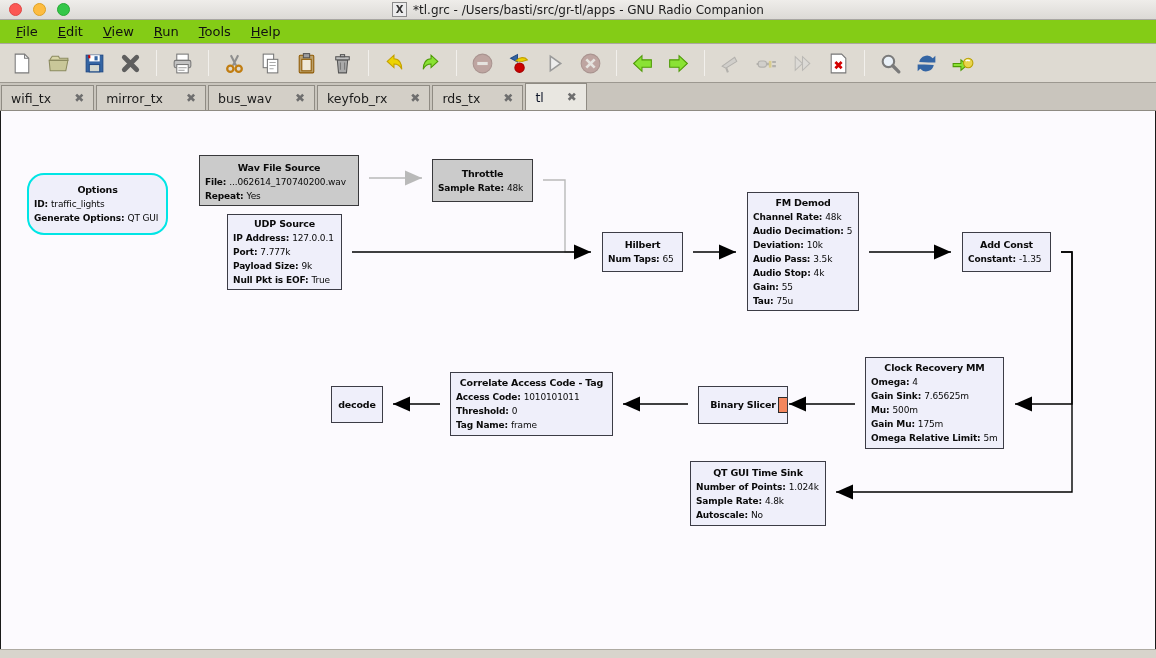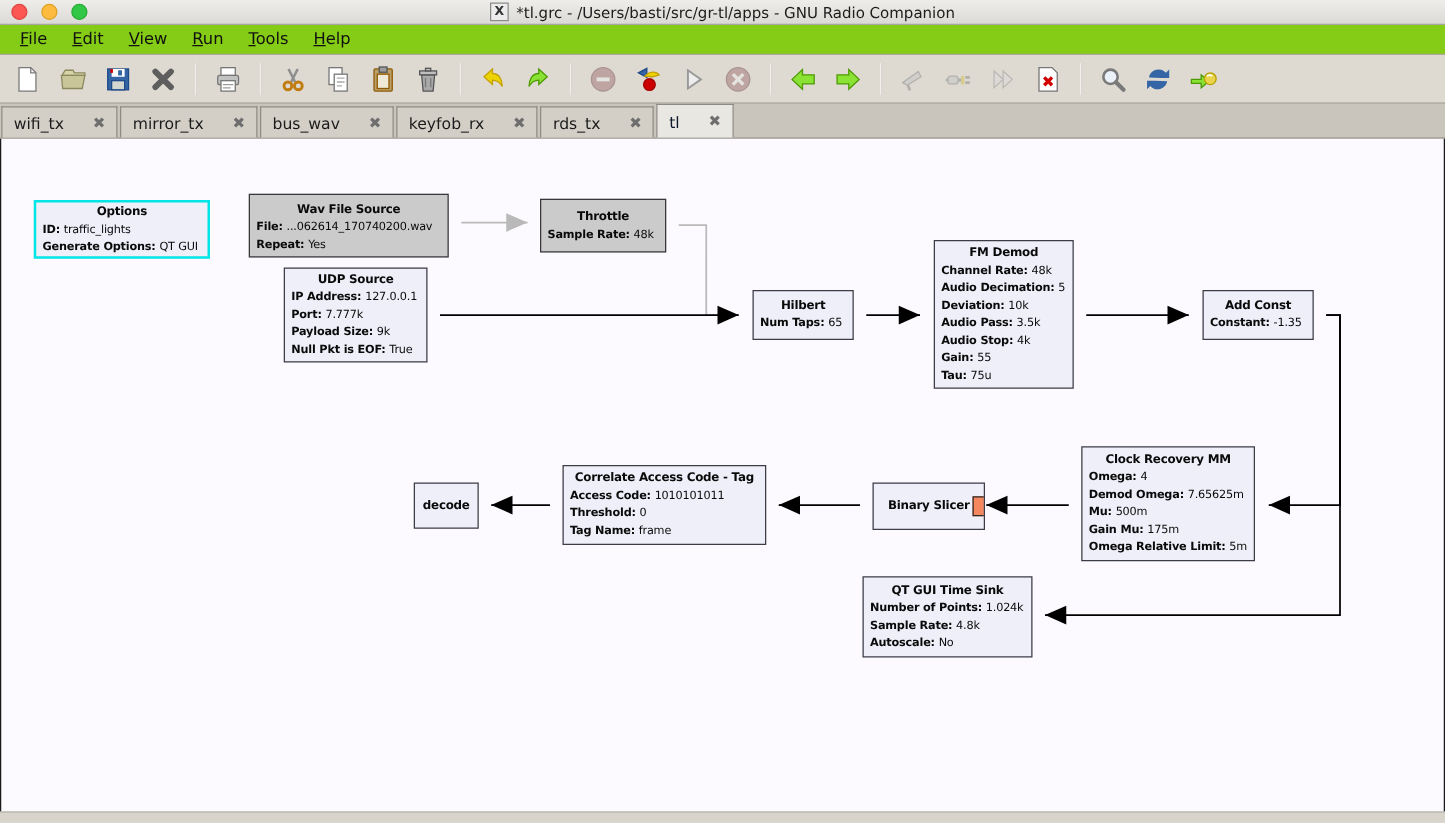--- a/index.html
+++ b/index.html
@@ -275,21 +275,21 @@
       <polygon points="1014,293 1031,285.5 1031,300.5" fill="#000000"></polygon>
       <polyline points="1060,141 1071,141 1071,381 835,381" fill="none" stroke="#000000" stroke-width="1.4"></polyline>
       <polygon points="835,381 852,373.5 852,388.5" fill="#000000"></polygon>
       <polyline points="854,293 788,293" fill="none" stroke="#000000" stroke-width="1.4"></polyline>
       <polygon points="788,293 805,285.5 805,300.5" fill="#000000"></polygon>
       <polyline points="687,293 622,293" fill="none" stroke="#000000" stroke-width="1.4"></polyline>
       <polygon points="622,293 639,285.5 639,300.5" fill="#000000"></polygon>
       <polyline points="439,293 392,293" fill="none" stroke="#000000" stroke-width="1.4"></polyline>
       <polygon points="392,293 409,285.5 409,300.5" fill="#000000"></polygon>
     </svg>
-<div class="block selected" style="left: 26px; top: 49px; width: 141px; height: 47px;">
+<div class="block selected" style="left: 26px; top: 62px; width: 141px; height: 62px; border-radius: 17px;">
       <div class="block-title">Options</div>
       <div class="block-param"><b>ID: </b>traffic_lights</div>
       <div class="block-param"><b>Generate Options: </b>QT GUI</div>
     </div>
     <div class="block disabled" style="left: 198px; top: 44px; width: 160px; height: 51px; justify-content: flex-end;">
       <div class="block-title">Wav File Source</div>
       <div class="block-param"><b>File: </b>...062614_170740200.wav</div>
       <div class="block-param"><b>Repeat: </b>Yes</div>
       <div class="port" style="background: rgb(244, 135, 94); top: 14px; left: 158px;"></div>
     </div>
@@ -323,21 +323,21 @@
       <div class="port" style="background: rgb(244, 135, 94); top: 51px; left: 110px;"></div>
     </div>
     <div class="block enabled" style="left: 961px; top: 121px; width: 89px; height: 40px;">
       <div class="block-title">Add Const</div>
       <div class="block-param"><b>Constant: </b>-1.35</div>
       <div class="port" style="background: rgb(244, 135, 94); top: 11px; left: 87px;"></div>
     </div>
     <div class="block enabled" style="left: 864px; top: 246px; width: 139px; height: 92px;">
       <div class="block-title">Clock Recovery MM</div>
       <div class="block-param"><b>Omega: </b>4</div>
-      <div class="block-param"><b>Demod Omega: </b>7.65625m</div>
+      <div class="block-param"><b>Gain Sink: </b>7.65625m</div>
       <div class="block-param"><b>Mu: </b>500m</div>
       <div class="block-param"><b>Gain Mu: </b>175m</div>
       <div class="block-param"><b>Omega Relative Limit: </b>5m</div>
       <div class="port" style="background: rgb(244, 135, 94); top: 38px; left: 137px;"></div>
     </div>
     <div class="block enabled" style="left: 697px; top: 275px; width: 90px; height: 38px;">
       <div class="block-title">Binary Slicer</div>
       <div class="port" style="background: rgb(244, 135, 94); top: 10px; left: 79px;"></div>
     </div>
     <div class="block enabled" style="left: 449px; top: 261px; width: 163px; height: 64px;">

